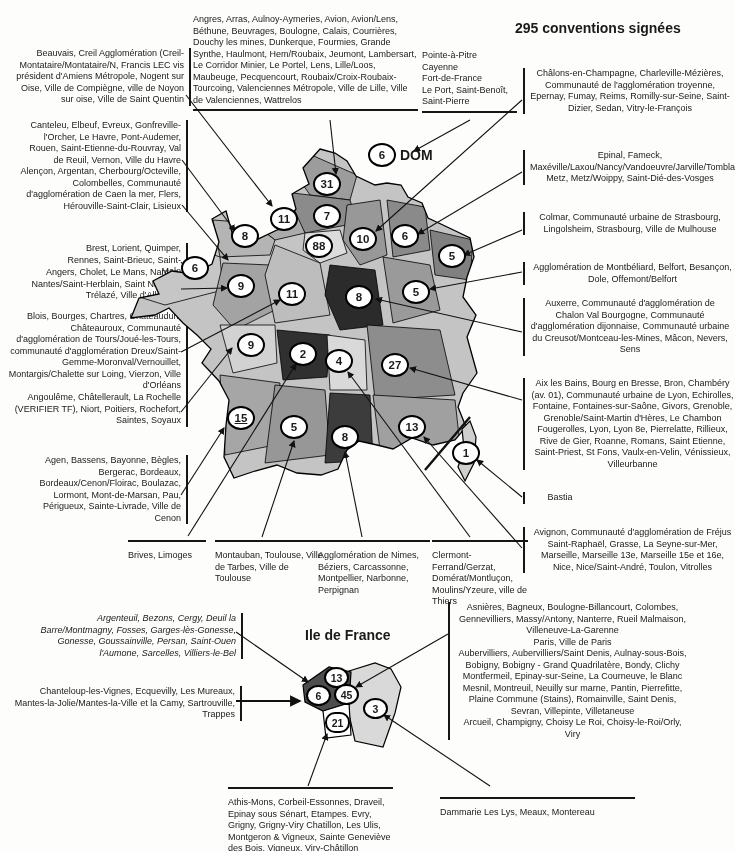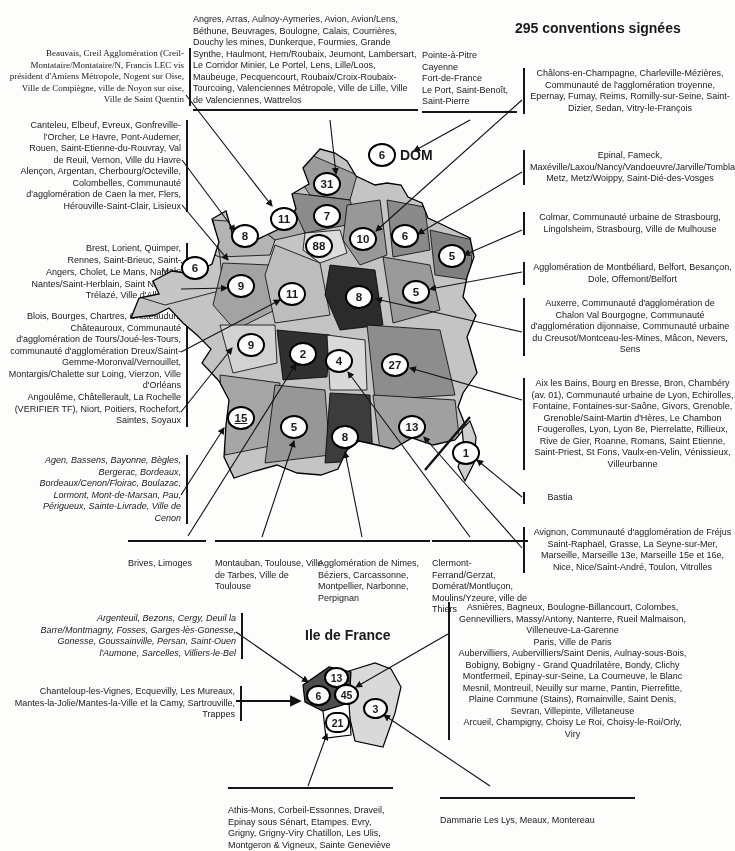--- a/index.html
+++ b/index.html
@@ -1,21 +1,21 @@
 <!DOCTYPE html>
 <html><head>
 <meta charset="utf-8">
 <style>
   html,body{margin:0;padding:0;}
   body{width:735px;height:851px;background:#fdfdfc;position:relative;
        font-family:"Liberation Sans",sans-serif;color:#1a1a1a;overflow:hidden;}
   .callout{position:absolute;font-size:9px;line-height:1.28;}
   .r{text-align:right;border-right:2px solid #161616;padding-right:5px;}
   .l{text-align:center;border-left:2px solid #161616;padding-left:5px;}
-  .t{border-top:2px solid #161616;padding-top:16px;}
+  .t{border-top:2px solid #161616;padding-top:8px;}
   .b{border-bottom:2px solid #161616;padding-bottom:3px;}
   .pre{white-space:pre-line;}
   .title{position:absolute;font-weight:bold;font-size:14px;}
   .badge{position:absolute;box-sizing:border-box;width:28px;height:24px;background:#fff;
          border:2px solid #000;border-radius:50%;display:flex;align-items:center;
          justify-content:center;font-size:11.5px;font-weight:bold;z-index:6;}
   .badge.sm{width:25px;height:21px;font-size:10.5px;}
   svg.layer{position:absolute;z-index:2;}
   svg.overlay{position:absolute;left:0;top:0;z-index:4;pointer-events:none;}
 </style>
@@ -132,28 +132,28 @@
 <div class="badge sm" style="left:334px;top:684px;">45</div>
 <div class="badge sm" style="left:325px;top:712px;border-radius:10px;">21</div>
 <div class="badge sm" style="left:363px;top:698px;">3</div>
 
 <div class="callout b" style="left:193px;top:14px;width:225px;">Angres, Arras, Aulnoy-Aymeries, Avion, Avion/Lens, Béthune, Beuvrages, Boulogne, Calais, Courrières, Douchy les mines, Dunkerque, Fourmies, Grande Synthe, Haulmont, Hem/Roubaix, Jeumont, Lambersart, Le Corridor Minier, Le Portel, Lens, Lille/Loos, Maubeuge, Pecquencourt, Roubaix/Croix-Roubaix-Tourcoing, Valenciennes Métropole, Ville de Lille, Ville de Valenciennes, Wattrelos</div>
 <div class="callout b pre" style="left:422px;top:50px;width:95px;">Pointe-à-Pitre
 Cayenne
 Fort-de-France
 Le Port, Saint-Benoît,
 Saint-Pierre</div>
-<div class="callout r" style="left:8px;top:48px;width:176px;font-family:Liberation Serif, serif;">Beauvais, Creil Agglomération (Creil-Montataire/Montataire/N, Francis LEC vis président d'Amiens Métropole, Nogent sur Oise, Ville de Compiègne, ville de Noyon sur oise, Ville de Saint Quentin</div>
+<div class="callout r" style="left:8px;top:48px;width:176px;">Beauvais, Creil Agglomération (Creil-Montataire/Montataire/N, Francis LEC vis président d'Amiens Métropole, Nogent sur Oise, Ville de Compiègne, ville de Noyon sur oise, Ville de Saint Quentin</div>
 <div class="callout r pre" style="left:18px;top:120px;width:163px;">Canteleu, Elbeuf, Evreux, Gonfreville-l'Orcher, Le Havre, Pont-Audemer, Rouen, Saint-Etienne-du-Rouvray, Val de Reuil, Vernon, Ville du Havre
 Alençon, Argentan, Cherbourg/Octeville, Colombelles, Communauté d'agglomération de Caen la mer, Flers, Hérouville-Saint-Clair, Lisieux</div>
 <div class="callout r" style="left:55px;top:243px;width:126px;">Brest, Lorient, Quimper, Rennes, Saint-Brieuc, Saint-Malo</div>
 <div class="callout r" style="left:28px;top:267px;width:153px;">Angers, Cholet, Le Mans, Nantes, Nantes/Saint-Herblain, Saint Nazaire, Trélazé, Ville d'Allonnes</div>
 <div class="callout r" style="left:5px;top:311px;width:176px;">Blois, Bourges, Chartres, Châteaudun, Châteauroux, Communauté d'agglomération de Tours/Joué-les-Tours, communauté d'agglomération Dreux/Saint-Gemme-Moronval/Vernouillet, Montargis/Chalette sur Loing, Vierzon, Ville d'Orléans</div>
 <div class="callout r" style="left:10px;top:392px;width:171px;">Angoulême, Châtellerault, La Rochelle (VERIFIER TF), Niort, Poitiers, Rochefort, Saintes, Soyaux</div>
-<div class="callout r" style="left:28px;top:455px;width:153px;font-style:italic;">Agen, Bassens, Bayonne, Bègles, Bergerac, Bordeaux, Bordeaux/Cenon/Floirac, Boulazac, Lormont, Mont-de-Marsan, Pau, Périgueux, Sainte-Livrade, Ville de Cenon</div>
+<div class="callout r" style="left:28px;top:455px;width:153px;">Agen, Bassens, Bayonne, Bègles, Bergerac, Bordeaux, Bordeaux/Cenon/Floirac, Boulazac, Lormont, Mont-de-Marsan, Pau, Périgueux, Sainte-Livrade, Ville de Cenon</div>
 <div class="callout t" style="left:128px;top:540px;width:78px;">Brives, Limoges</div>
 <div class="callout t" style="left:215px;top:540px;width:108px;">Montauban, Toulouse, Ville de Tarbes, Ville de Toulouse</div>
 <div class="callout t" style="left:318px;top:540px;width:112px;">Agglomération de Nimes, Béziers, Carcassonne, Montpellier, Narbonne, Perpignan</div>
 <div class="callout t" style="left:432px;top:540px;width:96px;">Clermont-Ferrand/Gerzat, Domérat/Montluçon, Moulins/Yzeure, ville de Thiers</div>
 <div class="callout l" style="left:523px;top:527px;width:205px;">Avignon, Communauté d'agglomération de Fréjus Saint-Raphaël, Grasse, La Seyne-sur-Mer, Marseille, Marseille 13e, Marseille 15e et 16e, Nice, Nice/Saint-André, Toulon, Vitrolles</div>
 <div class="callout l" style="left:523px;top:68px;width:200px;">Châlons-en-Champagne, Charleville-Mézières, Communauté de l'agglomération troyenne, Epernay, Fumay, Reims, Romilly-sur-Seine, Saint-Dizier, Sedan, Vitry-le-François</div>
 <div class="callout l" style="left:523px;top:150px;width:200px;">Epinal, Fameck, Maxéville/Laxou/Nancy/Vandoeuvre/Jarville/Tomblain, Metz, Metz/Woippy, Saint-Dié-des-Vosges</div>
 <div class="callout l" style="left:523px;top:212px;width:200px;">Colmar, Communauté urbaine de Strasbourg, Lingolsheim, Strasbourg, Ville de Mulhouse</div>
 <div class="callout l" style="left:523px;top:262px;width:205px;">Agglomération de Montbéliard, Belfort, Besançon, Dole, Offemont/Belfort</div>
 <div class="callout l" style="left:523px;top:298px;width:200px;">Auxerre, Communauté d'agglomération de Chalon Val Bourgogne, Communauté d'agglomération dijonnaise, Communauté urbaine du Creusot/Montceau-les-Mines, Mâcon, Nevers, Sens</div>

